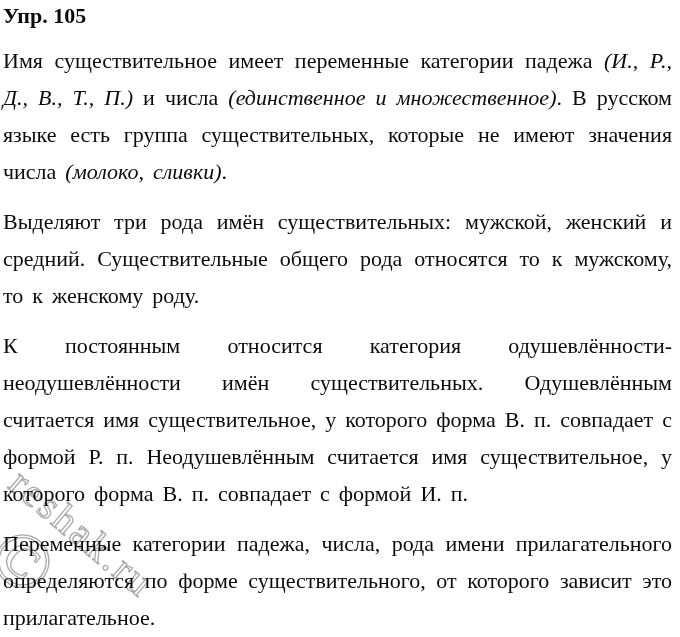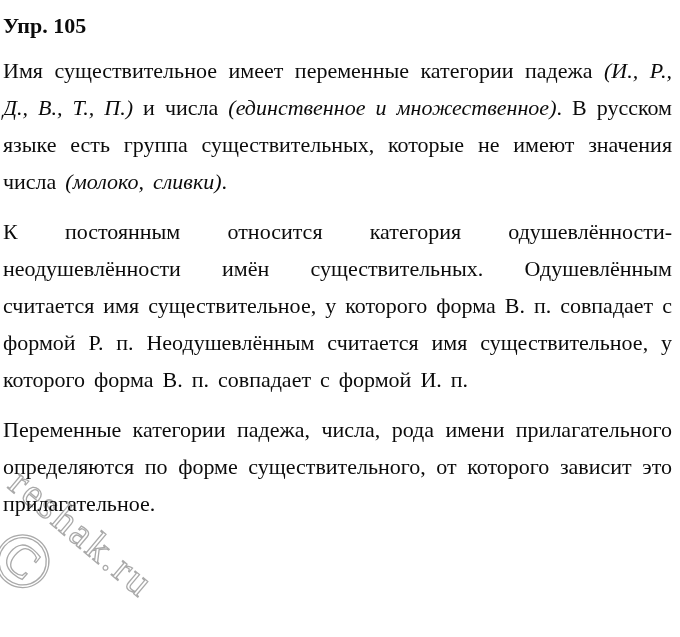--- a/index.html
+++ b/index.html
@@ -13,21 +13,21 @@
     height: 637px;
     background: #ffffff;
     color: #0b0b0b;
     font-family: "Liberation Serif", "DejaVu Serif", serif;
     overflow: hidden;
   }
   .header {
     display: flex;
     justify-content: space-between;
     align-items: flex-start;
-    padding: 13px 4px 0 3px;
+    padding: 3px 4px 0 3px;
     font-size: 22px;
     line-height: 26px;
   }
   .title {
     font-weight: bold;
   }
   .copyright {
     font-weight: normal;
   }
   .content {
@@ -77,17 +77,18 @@
     <span class="title">Упр. 105</span>
   </div>
 
   <div class="watermark" aria-hidden="true">
     <div class="wm-text">reshak.ru</div>
     <div class="wm-symbol">©</div>
   </div>
 
   <div class="content" id="content">
       <p class="para"><span>Имя существительное имеет переменные категории падежа </span><span class="it">(И., Р., Д., В., Т., П.)</span><span> и числа </span><span class="it">(единственное и множественное)</span><span>. В русском языке есть группа существительных, которые не имеют значения числа </span><span class="it">(молоко, сливки)</span><span>.</span></p>
+      <p class="para"><span>Выделяют три рода имён существительных: мужской, женский и средний. Существительные общего рода относятся то к мужскому, то к женскому роду.</span></p>
       <p class="para"><span>К постоянным относится категория одушевлённости-неодушевлённости имён существительных. Одушевлённым считается имя существительное, у которого форма В. п. совпадает с формой Р. п. Неодушевлённым считается имя существительное, у которого форма В. п. совпадает с формой И. п.</span></p>
       <p class="para"><span>Переменные категории падежа, числа, рода имени прилагательного определяются по форме существительного, от которого зависит это прилагательное.</span></p>
     </div>
 
 </div>
 
 </body></html>

